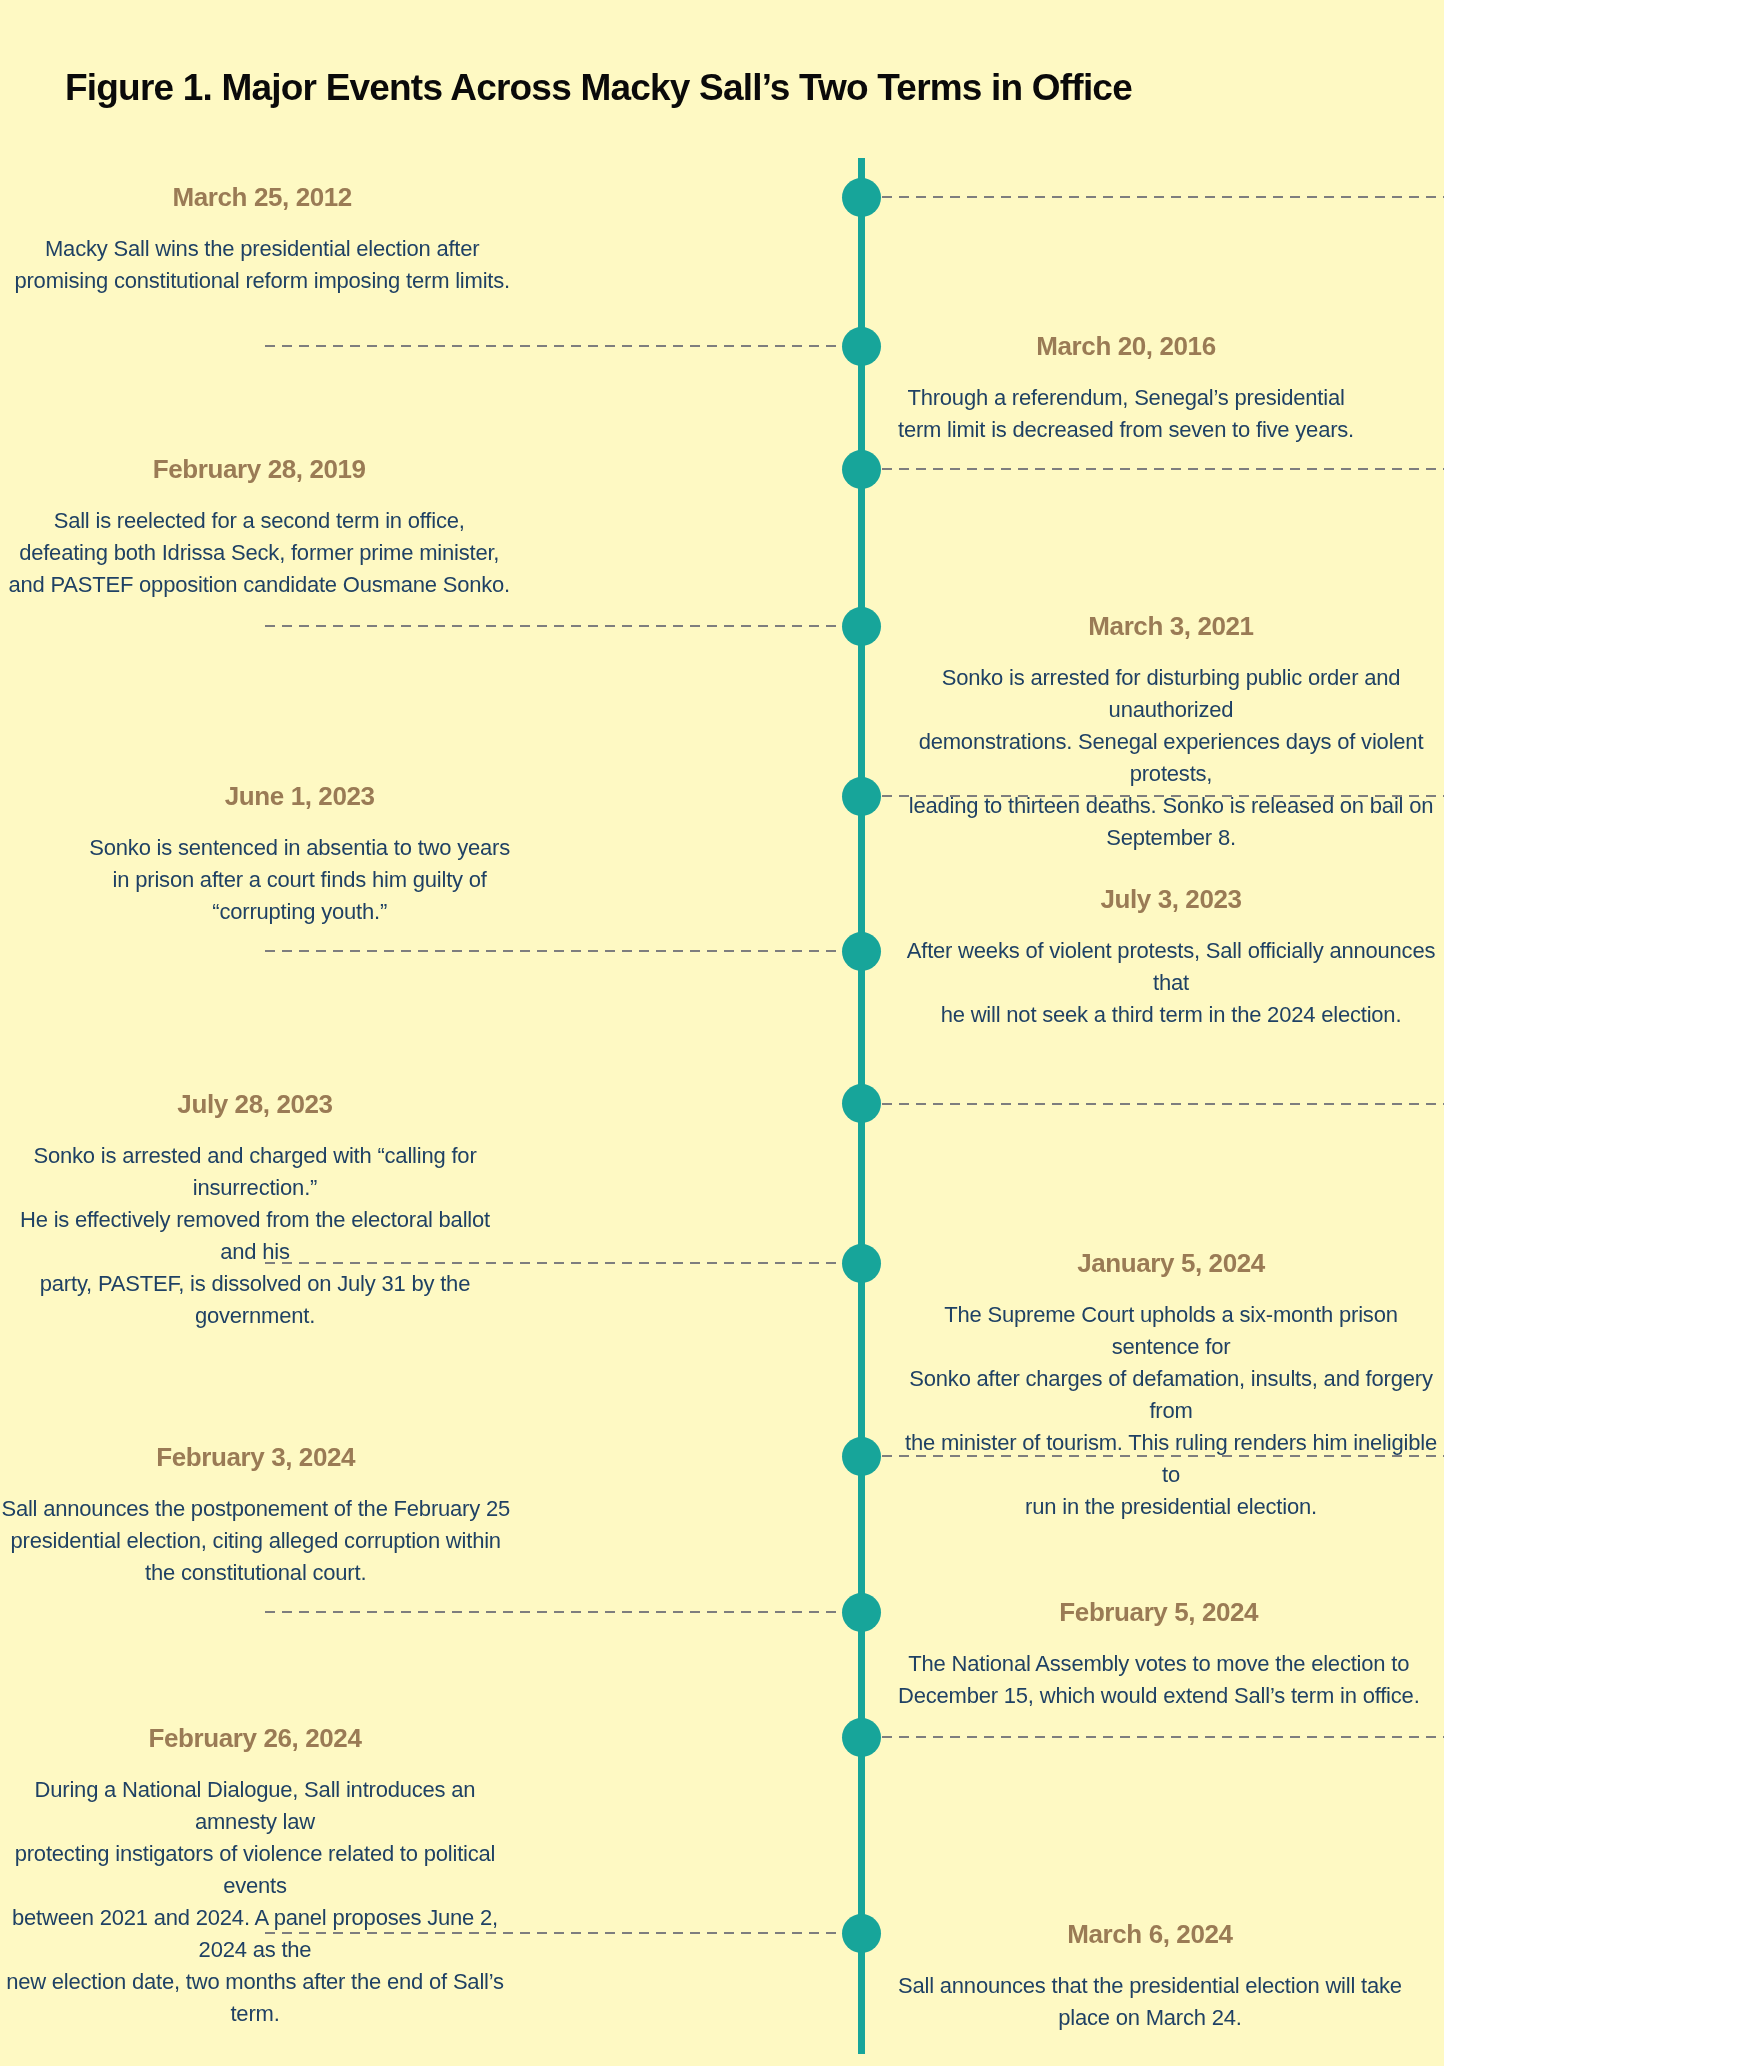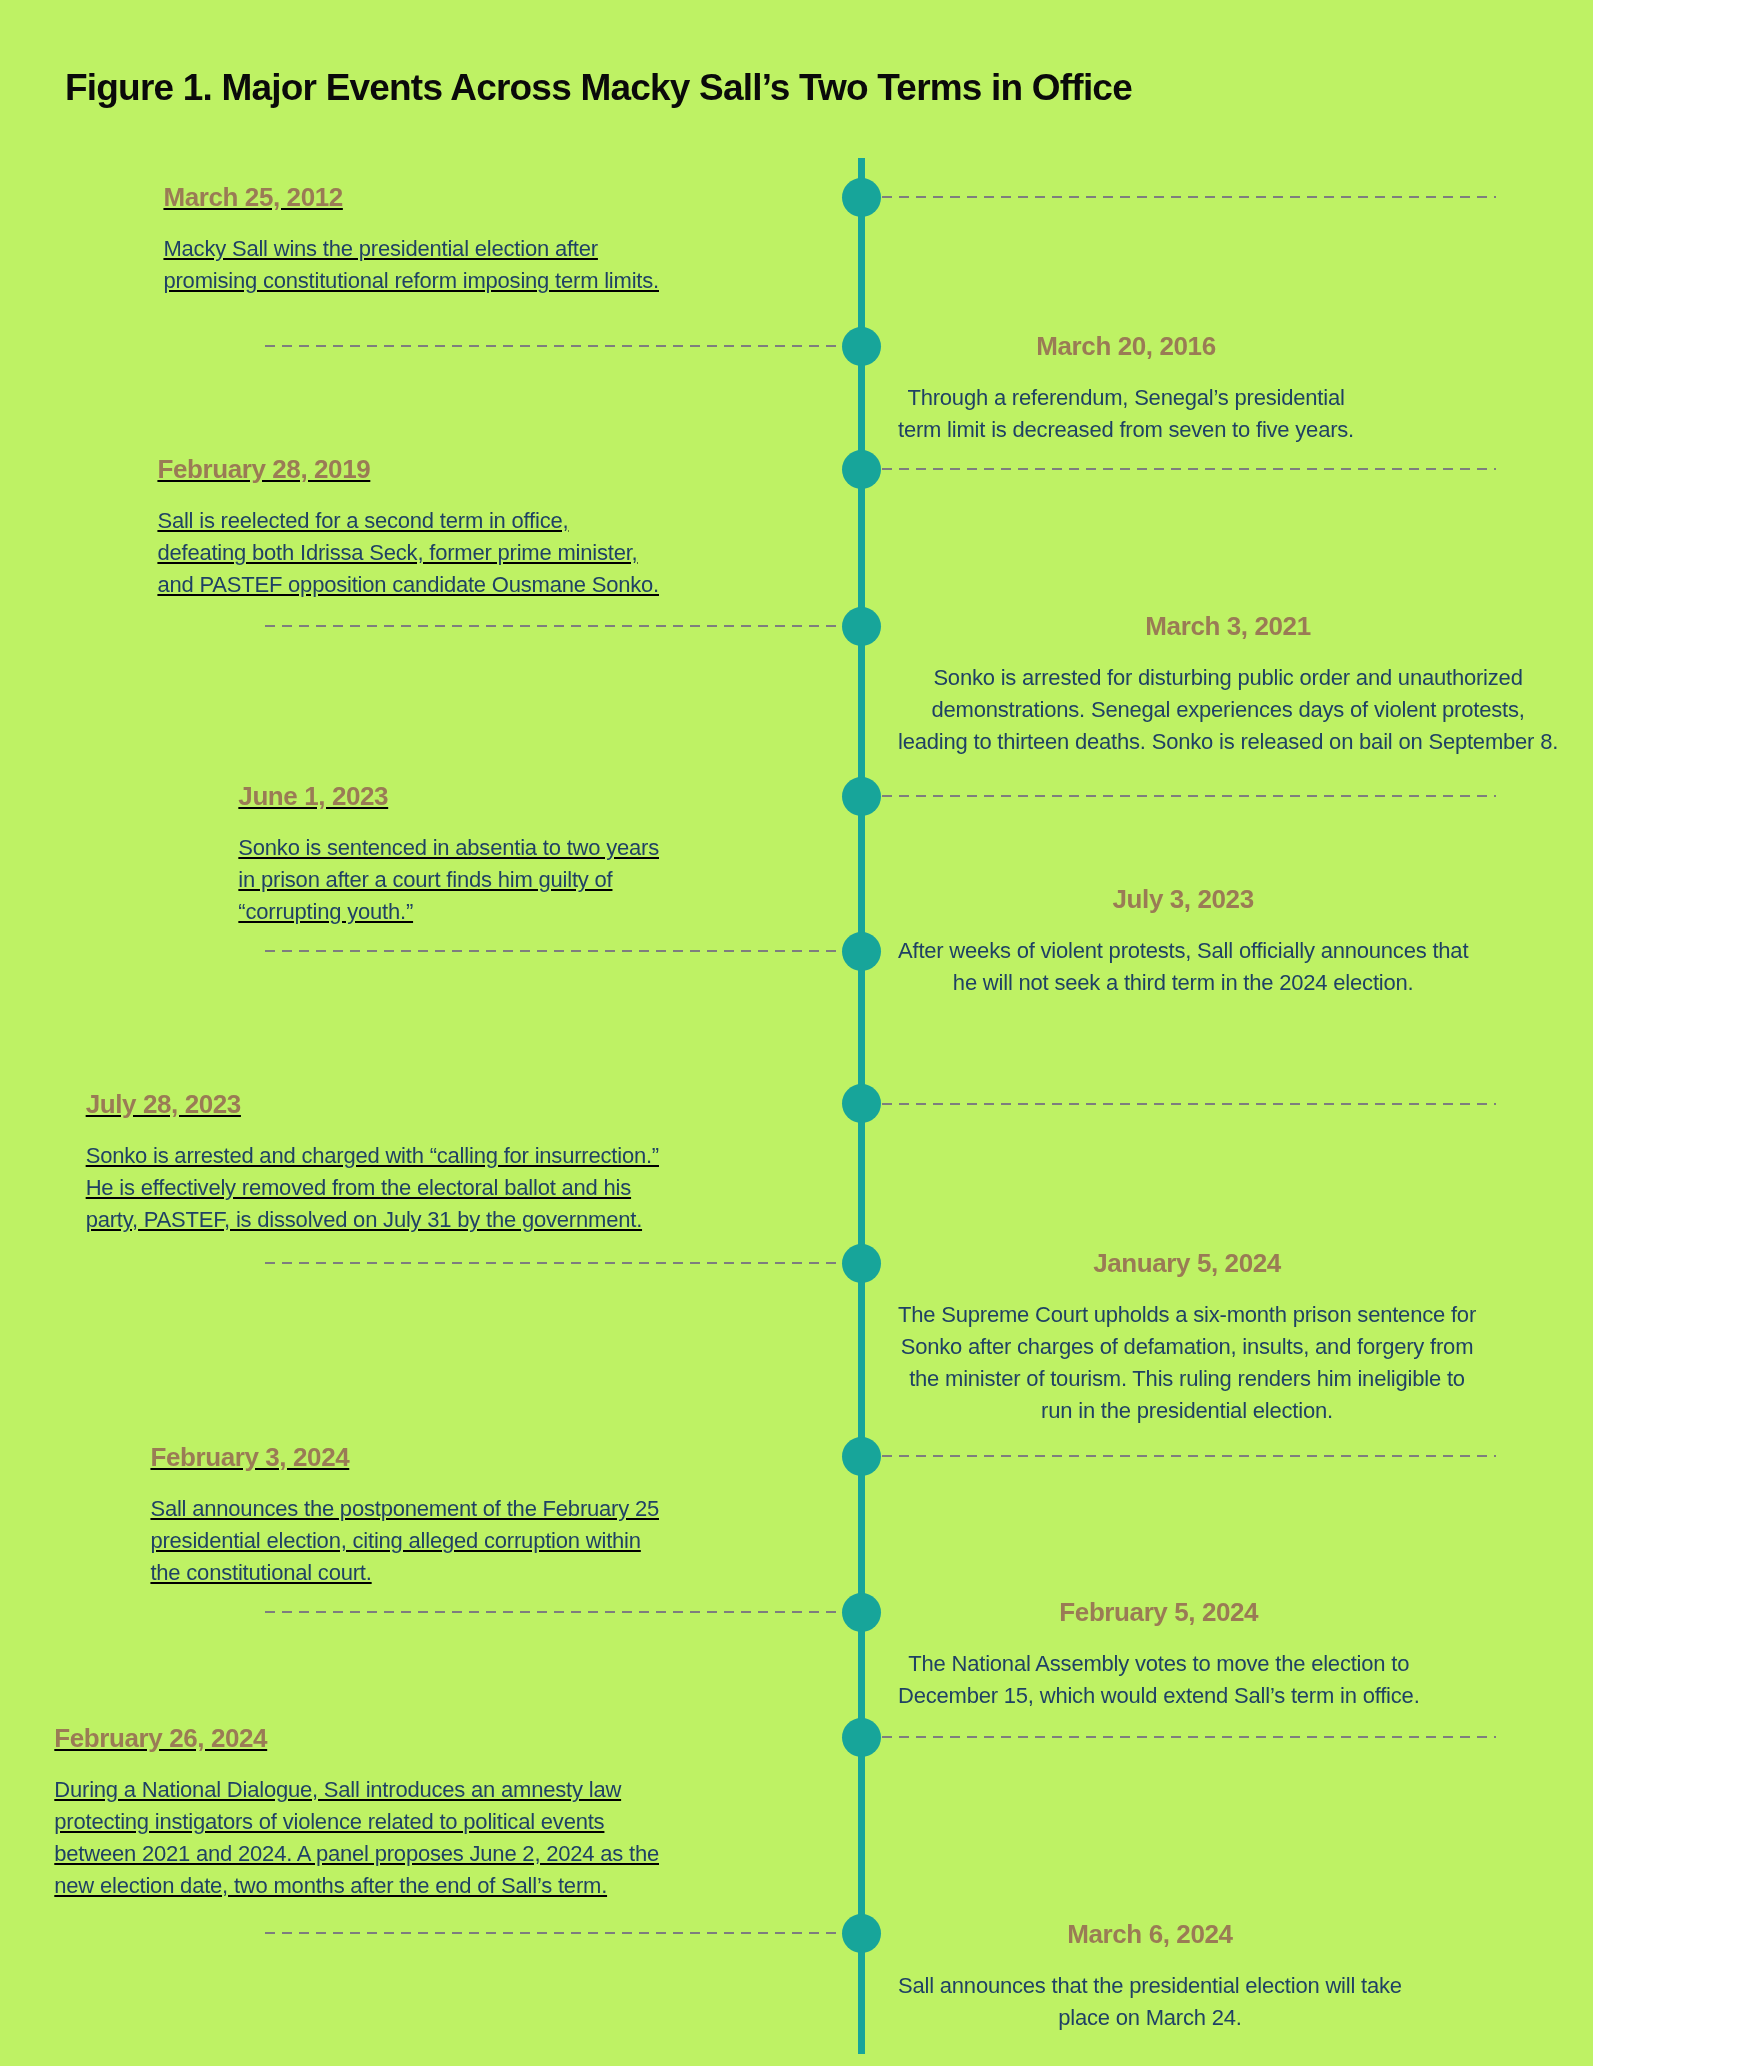--- a/index.html
+++ b/index.html
@@ -3,23 +3,23 @@
 <meta charset="utf-8">
 <style>
   html, body {
     margin: 0;
     padding: 0;
     background: #ffffff;
     font-family: "Liberation Sans", sans-serif;
   }
   .canvas {
     position: relative;
-    width: 1593px;
+    width: 1444px;
     height: 2066px;
-    background: #bef264;
+    background: #fef9c3;
     overflow: hidden;
   }
   .figure-title {
     position: absolute;
     left: 65px;
     top: 67px;
     font-size: 37px;
     line-height: 42px;
     font-weight: bold;
     color: #0a0a0a;
@@ -48,21 +48,21 @@
     height: 2.1px;
     background: repeating-linear-gradient(90deg, #7E7E7E 0 10px, transparent 10px 17px);
     z-index: 1;
   }
   .dash.to-right { left: 882px; width: 614px; }
   .dash.to-left  { left: 265px;  width: 577px; }
   .event-text {
     position: absolute;
     z-index: 2;
   }
-  .event-text.side-left  { right: 934px; text-align: left; text-decoration: underline; }
+  .event-text.side-left  { right: 934px; text-align: center; }
   .event-text.side-right { left: 898px;  text-align: center; }
   .event-date {
     font-size: 26px;
     line-height: 26px;
     font-weight: bold;
     color: #9A7B55;
     letter-spacing: -0.4px;
     white-space: nowrap;
   }
   .event-desc {

